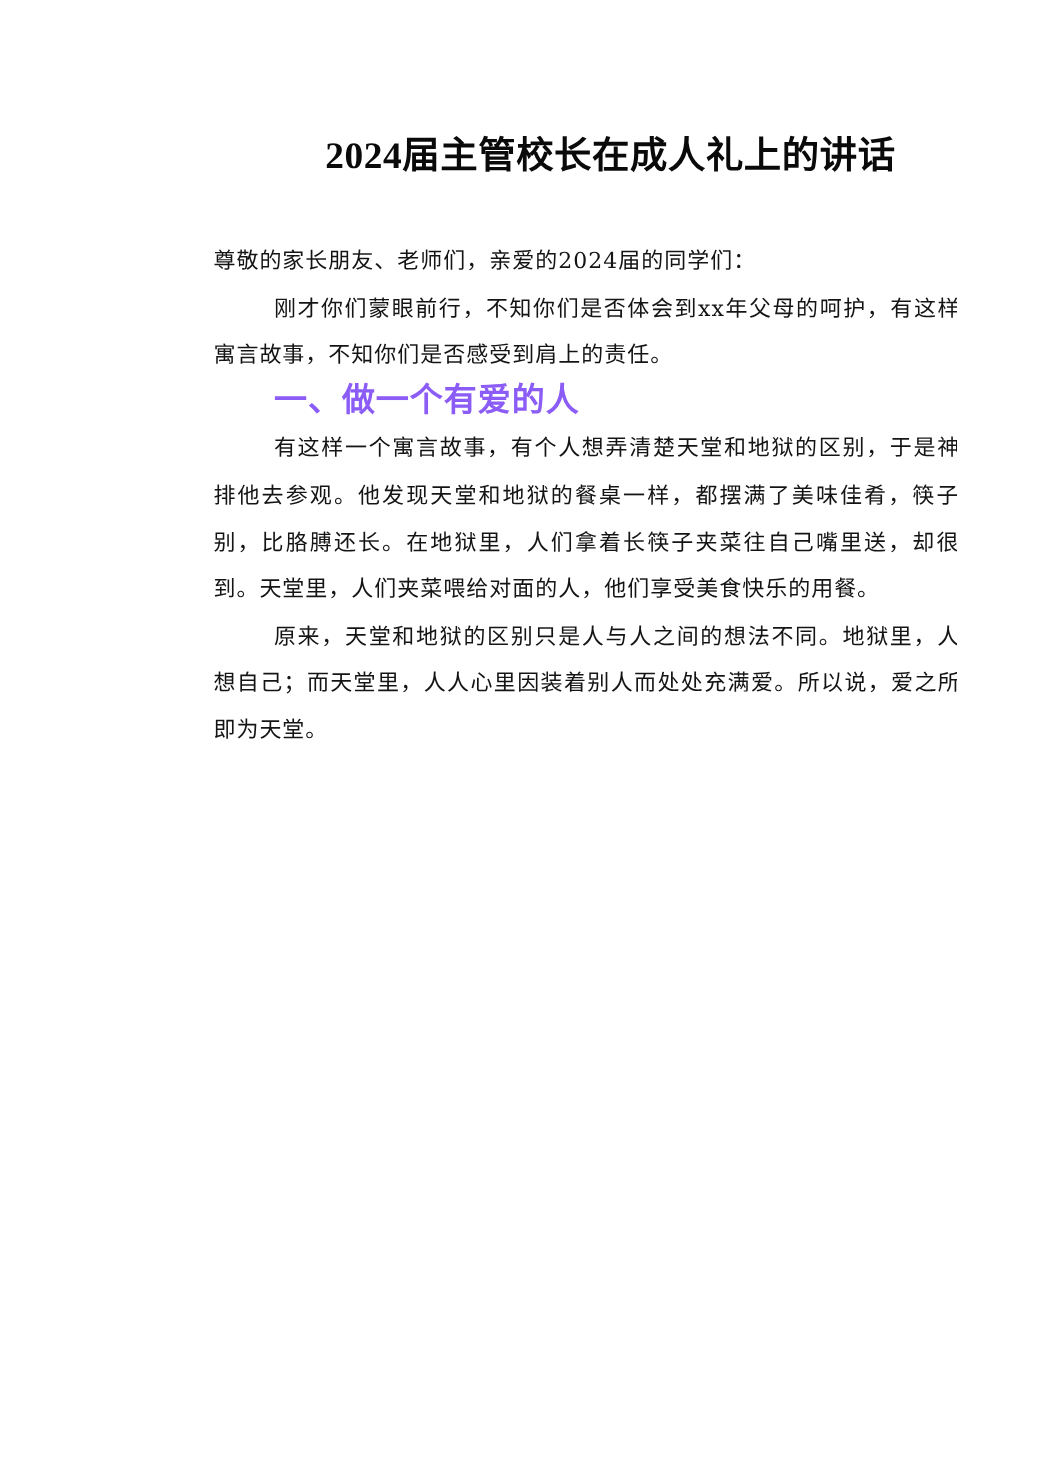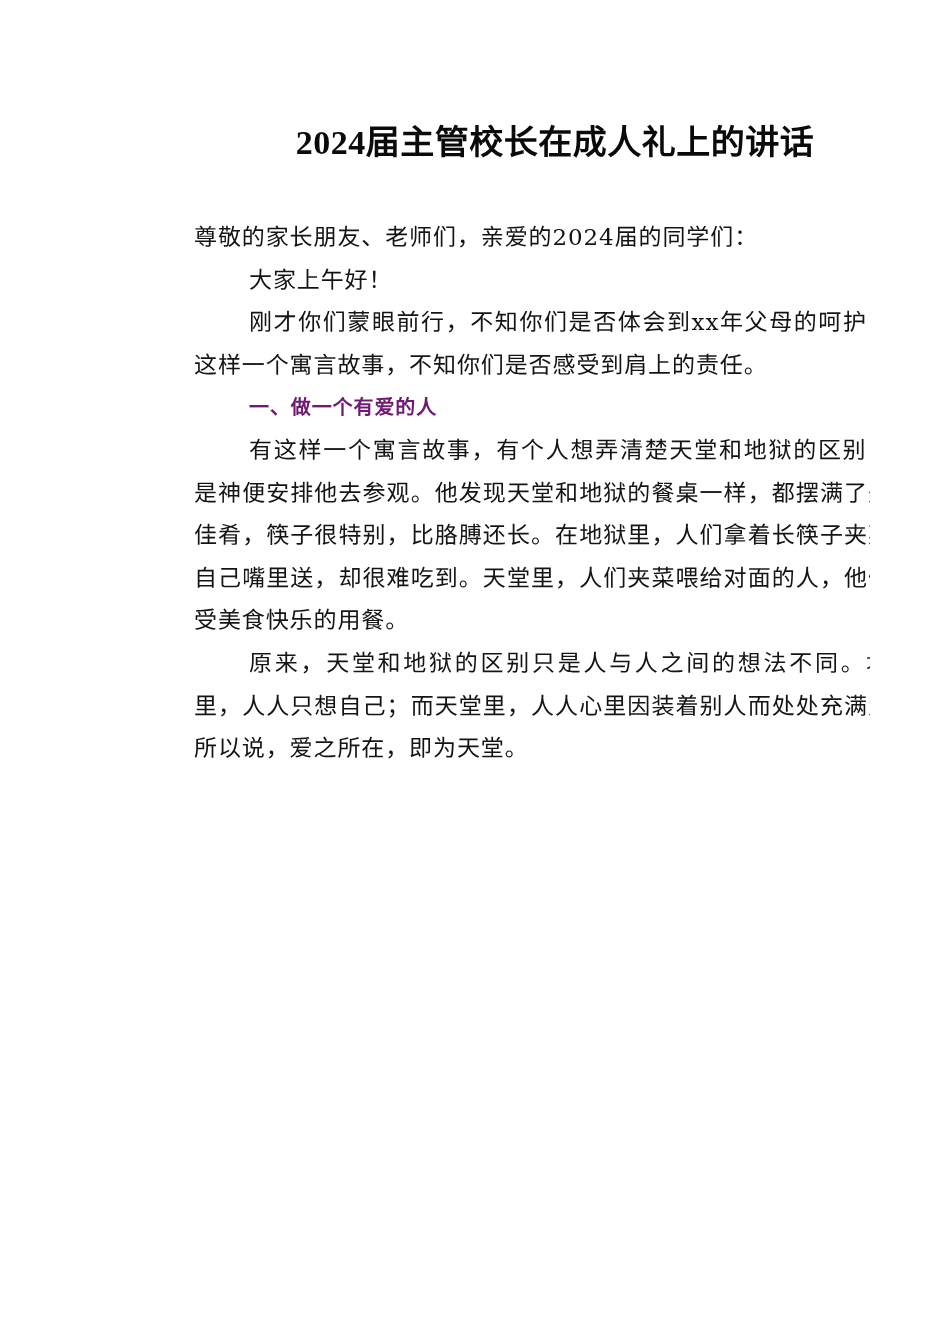--- a/index.html
+++ b/index.html
@@ -29,55 +29,54 @@
     font-size: 34px;
     line-height: 50px;
     color: #0a0a0a;
     text-align: center;
     letter-spacing: 0.5px;
     margin: 0 0 48px 0;
     white-space: nowrap;
   }
   .para {
     font-family: "DejaVu Serif", "Liberation Serif", serif;
-    font-size: 23px;
+    font-size: 20px;
     line-height: 42.6px;
     color: #141414;
     text-align: justify;
     text-justify: inter-ideograph;
     text-align-last: left;
     margin: 0;
     letter-spacing: 0.9px;
     word-break: break-all;
   }
   .para.indent {
     text-indent: 55px;
   }
   .section-heading {
     font-family: "Liberation Sans", "DejaVu Sans", sans-serif;
     font-weight: bold;
-    font-size: 20px;
+    font-size: 30px;
     line-height: 42.6px;
-    color: #701a75;
+    color: #8b5cf6;
     margin: 0;
     text-indent: 55px;
     letter-spacing: 0.9px;
   }
 </style>
 </head>
 <body>
 
 <div class="page">
   <div class="doc-body">
 
     <h1 class="doc-title">2024届主管校长在成人礼上的讲话</h1>
 
     <p class="para">尊敬的家长朋友、老师们，亲爱的2024届的同学们：</p>
 
-    <p class="para indent">大家上午好！</p>
 
 
     <p class="para indent">刚才你们蒙眼前行，不知你们是否体会到xx年父母的呵护，有这样一个寓言故事，不知你们是否感受到肩上的责任。</p>
 
 
     <p class="section-heading">一、做一个有爱的人</p>
 
     <p class="para indent">有这样一个寓言故事，有个人想弄清楚天堂和地狱的区别，于是神便安排他去参观。他发现天堂和地狱的餐桌一样，都摆满了美味佳肴，筷子很特别，比胳膊还长。在地狱里，人们拿着长筷子夹菜往自己嘴里送，却很难吃到。天堂里，人们夹菜喂给对面的人，他们享受美食快乐的用餐。</p>
 
     <p class="para indent">原来，天堂和地狱的区别只是人与人之间的想法不同。地狱里，人人只想自己；而天堂里，人人心里因装着别人而处处充满爱。所以说，爱之所在，即为天堂。</p>

